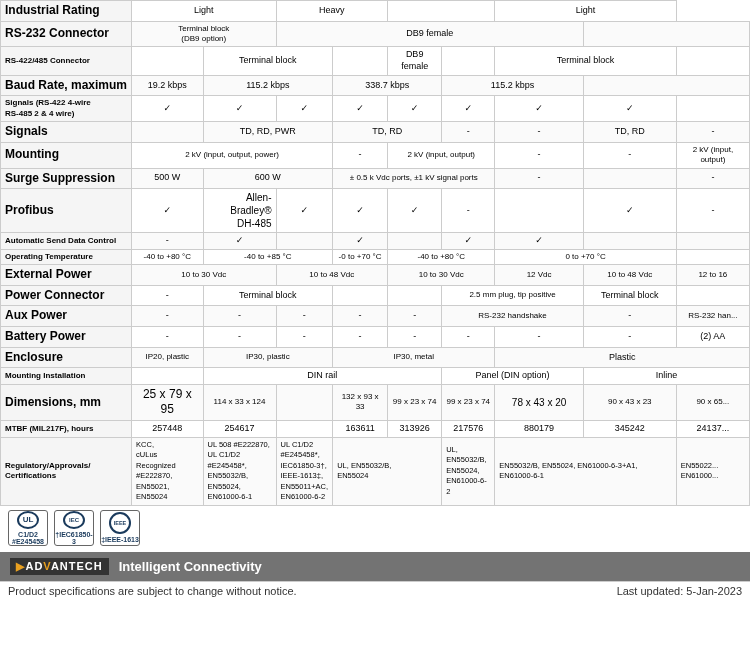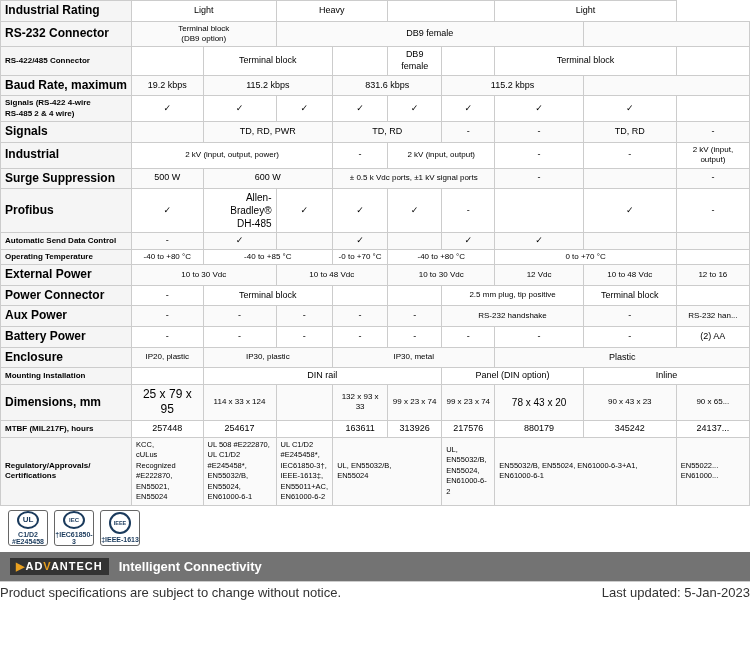--- a/index.html
+++ b/index.html
@@ -11,21 +11,21 @@
     td, th { border: 1px solid #ccc; padding: 2px 4px; vertical-align: middle; text-align: center; font-size: 9px; line-height: 1.3; }
     td.label-cell { text-align: left; font-weight: bold; background: #f5f5f5; white-space: nowrap; font-size: 12px; }
     tr:nth-child(even) td:not(.label-cell) { background: #fafafa; }
     tr:nth-child(odd) td:not(.label-cell) { background: #fff; }
 
     .footer { background: #737373; color: #fff; display: flex; align-items: center; padding: 6px 10px; margin-top: 2px; }
     .footer-logo { background: #333; color: #fff; font-weight: bold; font-size: 11px; padding: 2px 6px; margin-right: 10px; letter-spacing: 1px; }
     .footer-logo span { color: #e8a020; }
     .footer-title { font-size: 13px; font-weight: bold; color: #fff; }
 
-    .footer-bottom { background: #fff; display: flex; justify-content: space-between; padding: 3px 0; font-size: 13px; color: #333; border-top: 1px solid #ccc; }
+    .footer-bottom { background: #fff; display: flex; justify-content: space-between; padding: 3px 8px; font-size: 11px; color: #333; border-top: 1px solid #ccc; }
 
     .cert-icons { display: flex; gap: 6px; padding: 4px 8px; align-items: center; }
     .cert-box { border: 1px solid #666; border-radius: 3px; width: 40px; height: 36px; display: flex; flex-direction: column; align-items: center; justify-content: center; font-size: 7px; text-align: center; color: #1a3a5c; font-weight: bold; }
     .cert-box .icon-circle { width: 22px; height: 22px; border-radius: 50%; border: 2px solid #1a3a5c; display: flex; align-items: center; justify-content: center; font-size: 8px; margin-bottom: 2px; color: #1a3a5c; font-weight: bold; }
 
     .table-container { overflow-x: auto; }
   </style>
 </head>
 <body>
 
@@ -57,21 +57,21 @@
           <td colspan="1">DB9 female</td>
           <td colspan="1"></td>
           <td colspan="2">Terminal block</td>
           <td></td>
         </tr>
 
         <tr>
           <td class="label-cell">Baud Rate, maximum</td>
           <td>19.2 kbps</td>
           <td colspan="2">115.2 kbps</td>
-          <td colspan="2">831.6 kbps</td>
+          <td colspan="2">338.7 kbps</td>
           <td colspan="2">115.2 kbps</td>
           <td colspan="2"></td>
         </tr>
 
         <tr>
           <td class="label-cell" style="font-size:8px;">Signals (RS-422 4-wire<br>RS-485 2 &amp; 4 wire)</td>
           <td>✓</td>
           <td>✓</td>
           <td>✓</td>
           <td>✓</td>
@@ -87,21 +87,21 @@
           <td></td>
           <td colspan="2">TD, RD, PWR</td>
           <td colspan="2">TD, RD</td>
           <td>-</td>
           <td>-</td>
           <td>TD, RD</td>
           <td>-</td>
         </tr>
 
         <tr>
-          <td class="label-cell">Industrial</td>
+          <td class="label-cell">Mounting</td>
           <td colspan="3" style="font-size:8px;">2 kV (input, output, power)</td>
           <td>-</td>
           <td colspan="2" style="font-size:8px;">2 kV (input, output)</td>
           <td>-</td>
           <td>-</td>
           <td style="font-size:8px;">2 kV (input, output)</td>
         </tr>
 
         <tr>
           <td class="label-cell">Surge Suppression</td>

